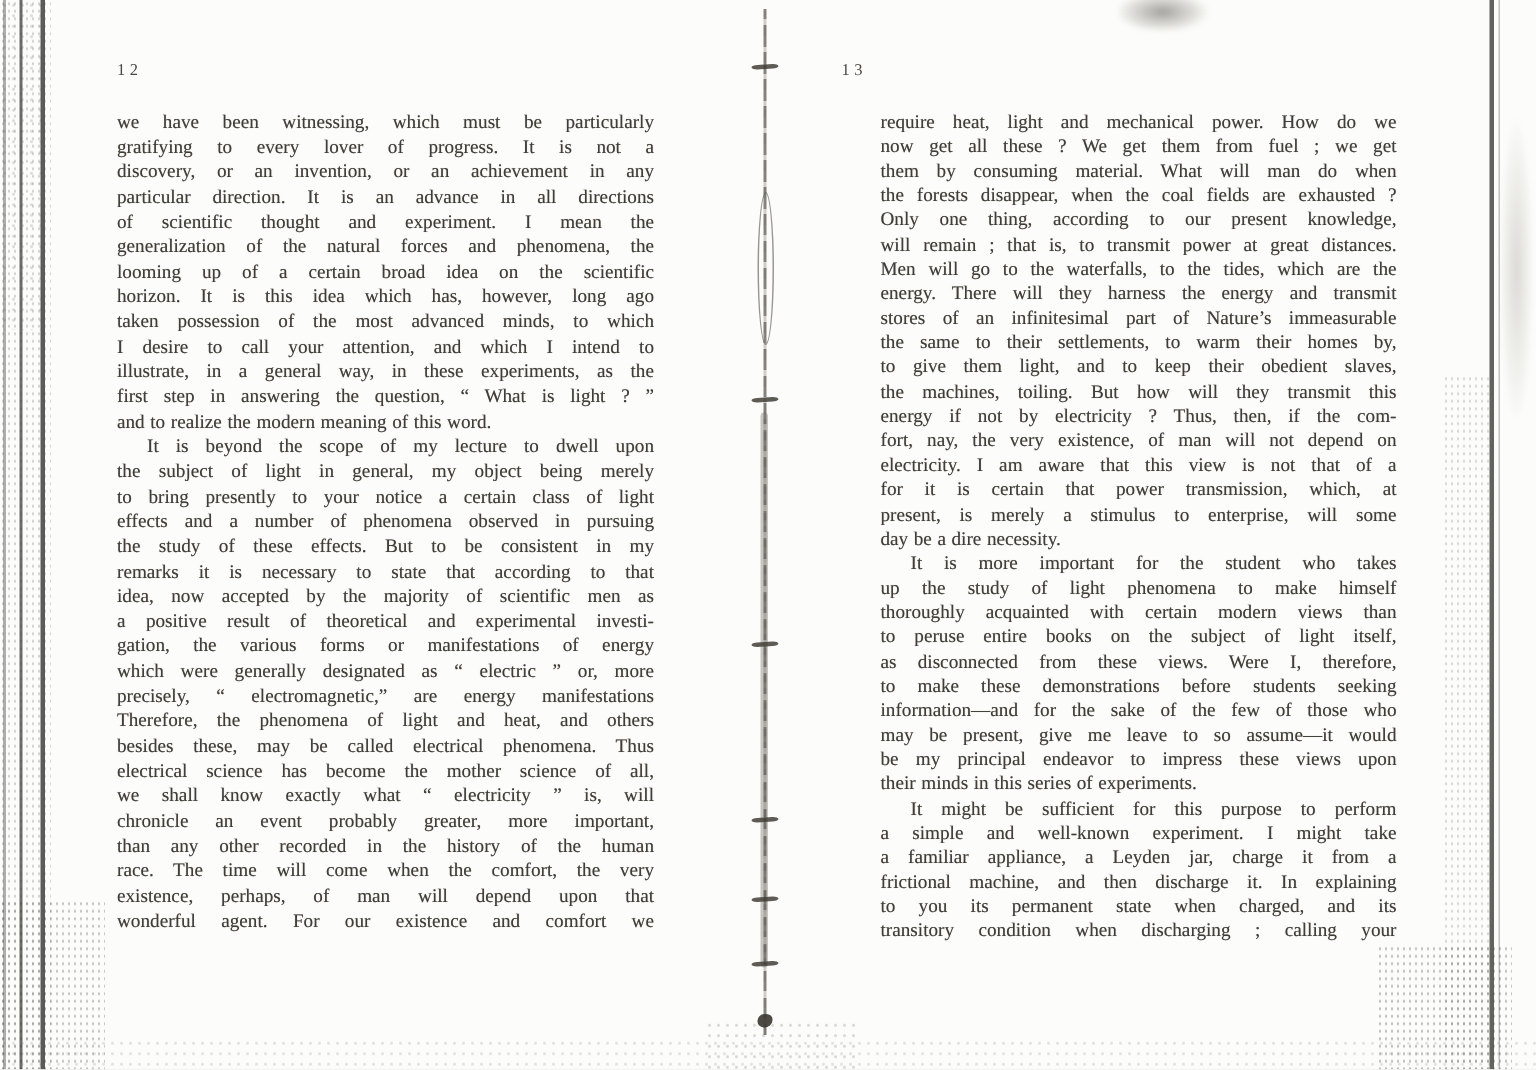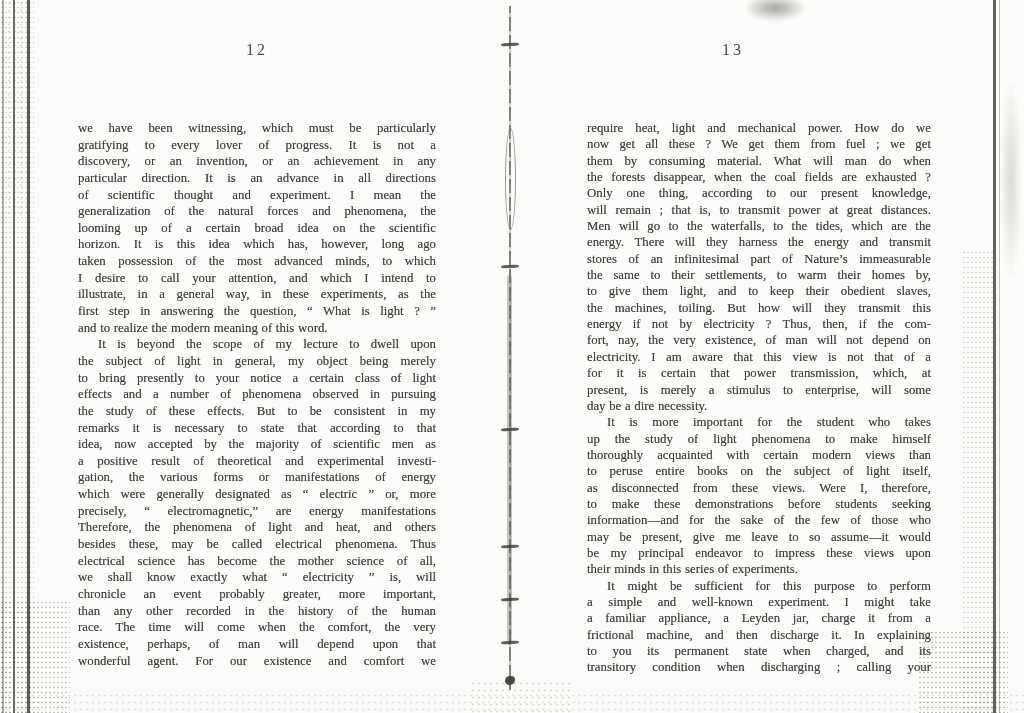--- a/index.html
+++ b/index.html
@@ -6,31 +6,29 @@
   .scan{
     position:relative;
     width:1024px;height:713px;
     background:#fcfcfa;
     overflow:hidden;
     font-family:"Liberation Serif","DejaVu Serif",serif;
   }
   
   .pagenum{
     position:absolute;top:41px;
-    font-size:16px;letter-spacing:3px;color:#4a4842;
-    text-align:center;
+    font-size:11px;letter-spacing:3px;color:#4a4842;
   }
   .pagenum.left{left:78px;width:358px;}
   .pagenum.right{left:561px;width:344px;}
   .lines{
     position:absolute;top:73px;
     color:#403e39;
     font-size:12.8px;
     text-shadow:0 0 .5px rgba(70,66,58,.55);
-    margin-top:47px;
   }
   .lines.left{left:78px;width:358px;}
   .lines.right{left:587px;width:344px;}
   .line{
     text-align:justify;
     text-align-last:justify;
     word-spacing:.5px;
   }
   .lines.left .line{height:16.65px;line-height:16.65px;}
   .lines.right .line{height:16.35px;line-height:16.35px;}

